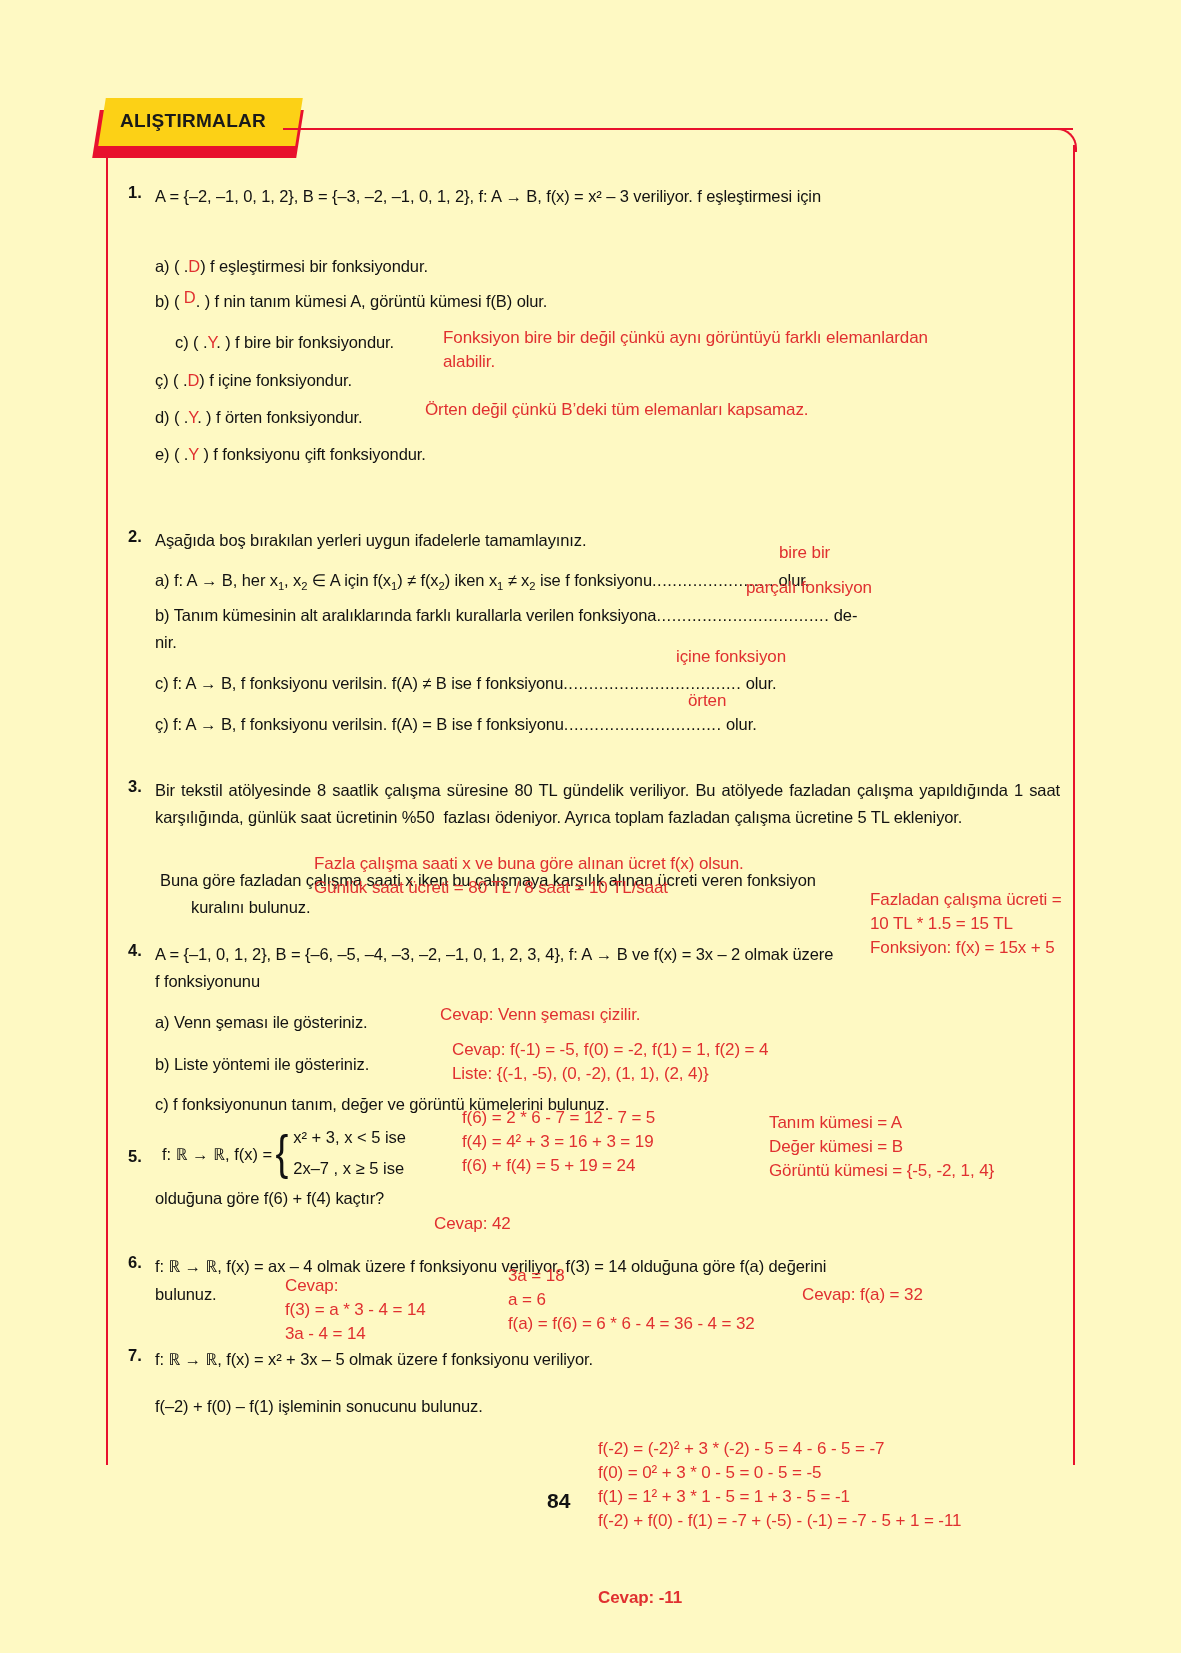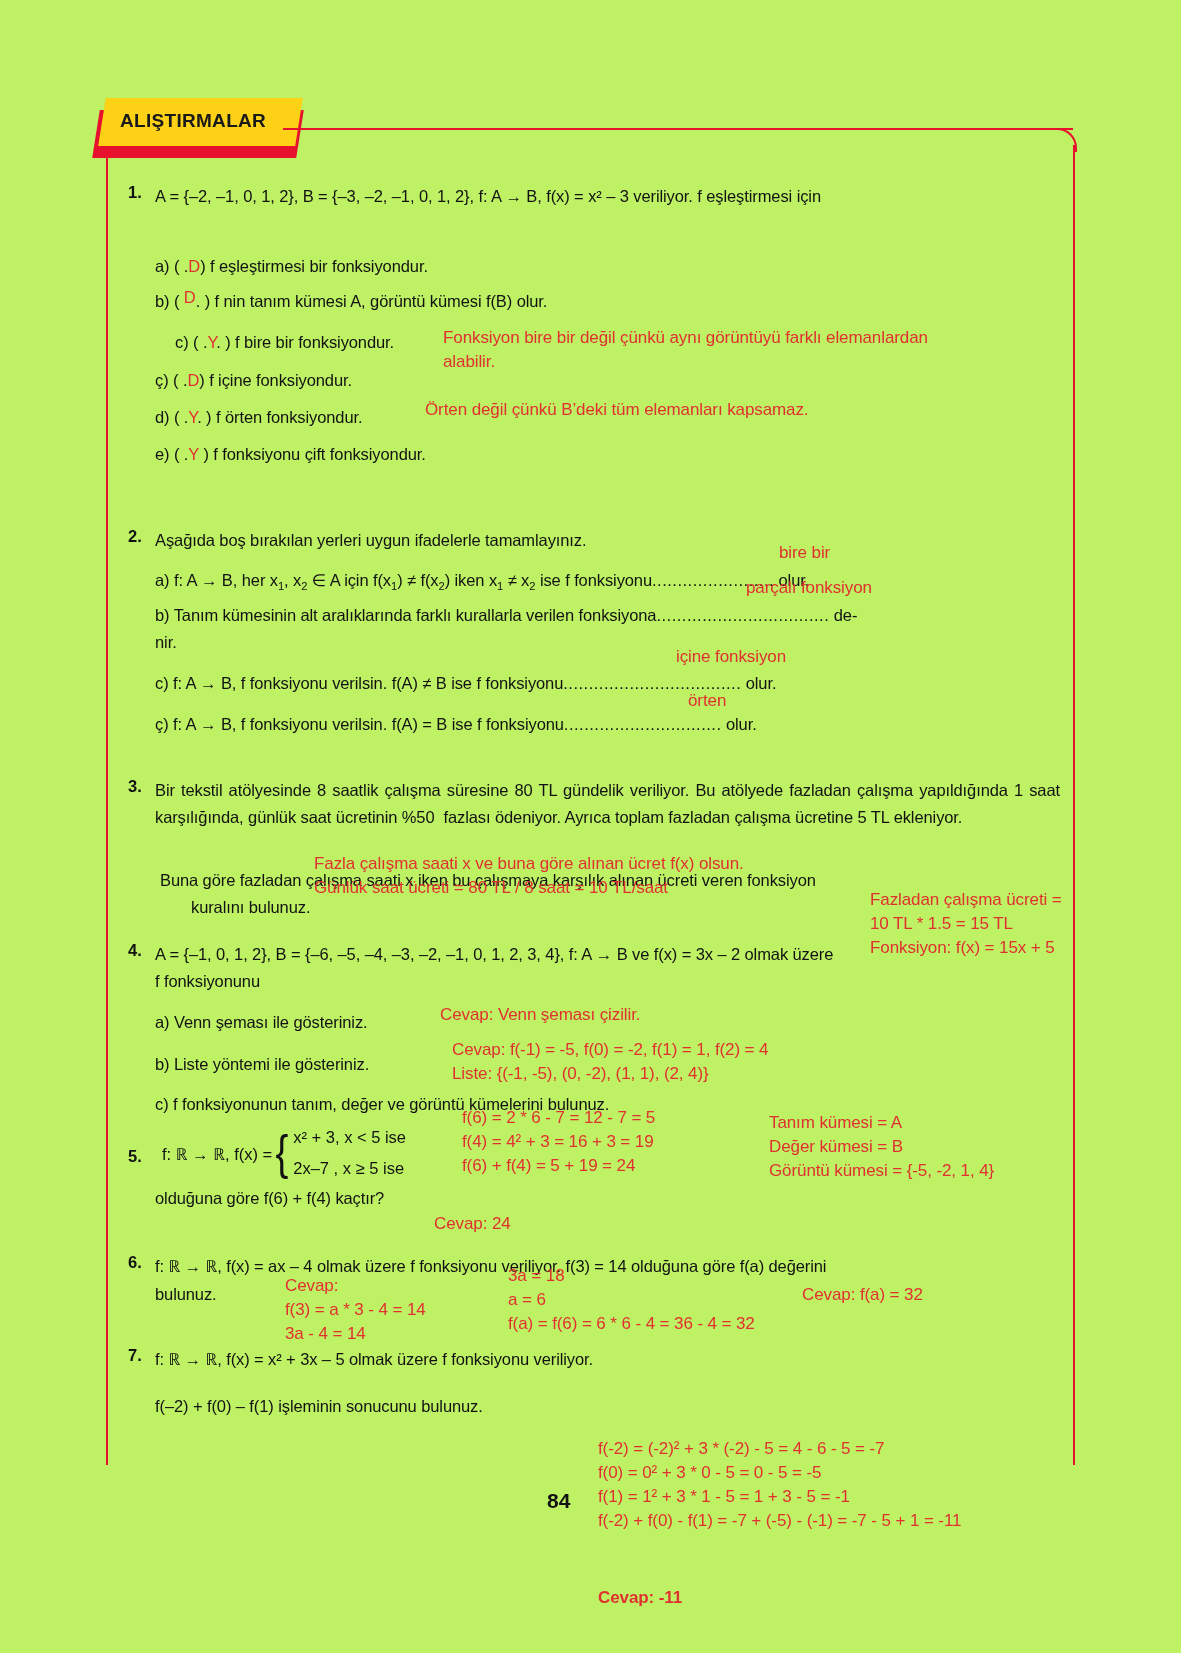--- a/index.html
+++ b/index.html
@@ -4,21 +4,21 @@
 <style>
   html, body {
     margin: 0;
     padding: 0;
     background: #ffffff;
   }
   .page {
     position: relative;
     width: 1181px;
     height: 1653px;
-    background: #bef264;
+    background: #fef9c3;
     font-family: "Liberation Sans", sans-serif;
     overflow: hidden;
   }
 
   
   .banner {
     position: absolute;
     left: 90px;
     top: 96px;
     width: 210px;
@@ -267,21 +267,21 @@
     <span class="brace">{</span>
     <span class="piece-rows">
       <span>x² + 3, x &lt; 5 ise</span>
       <span>2x–7  , x ≥ 5 ise</span>
     </span>
   </div>
   <div class="blk" style="left:155px; top:1185px;">olduğuna göre f(6) + f(4) kaçtır?</div>
   <div class="ans" style="left:462px; top:1106px; width:300px;">f(6) = 2 * 6 - 7 = 12 - 7 = 5
 f(4) = 4² + 3 = 16 + 3 = 19
 f(6) + f(4) = 5 + 19 = 24</div>
-  <div class="ans" style="left:434px; top:1212px;">Cevap: 24</div>
+  <div class="ans" style="left:434px; top:1212px;">Cevap: 42</div>
 
   <div class="q-num" style="left:128px; top:1253px;">6.</div>
   <div class="blk" style="left:155px; top:1253px; width:915px;">f: ℝ → ℝ, f(x) = ax – 4 olmak üzere f fonksiyonu veriliyor. f(3) = 14 olduğuna göre f(a) değerini</div>
   <div class="blk" style="left:155px; top:1281px;">bulunuz.</div>
   <div class="ans" style="left:285px; top:1274px; width:220px;">Cevap:
 f(3) = a * 3 - 4 = 14
 3a - 4 = 14</div>
   <div class="ans" style="left:508px; top:1264px; width:360px;">3a = 18
 a = 6
 f(a) = f(6) = 6 * 6 - 4 = 36 - 4 = 32</div>

